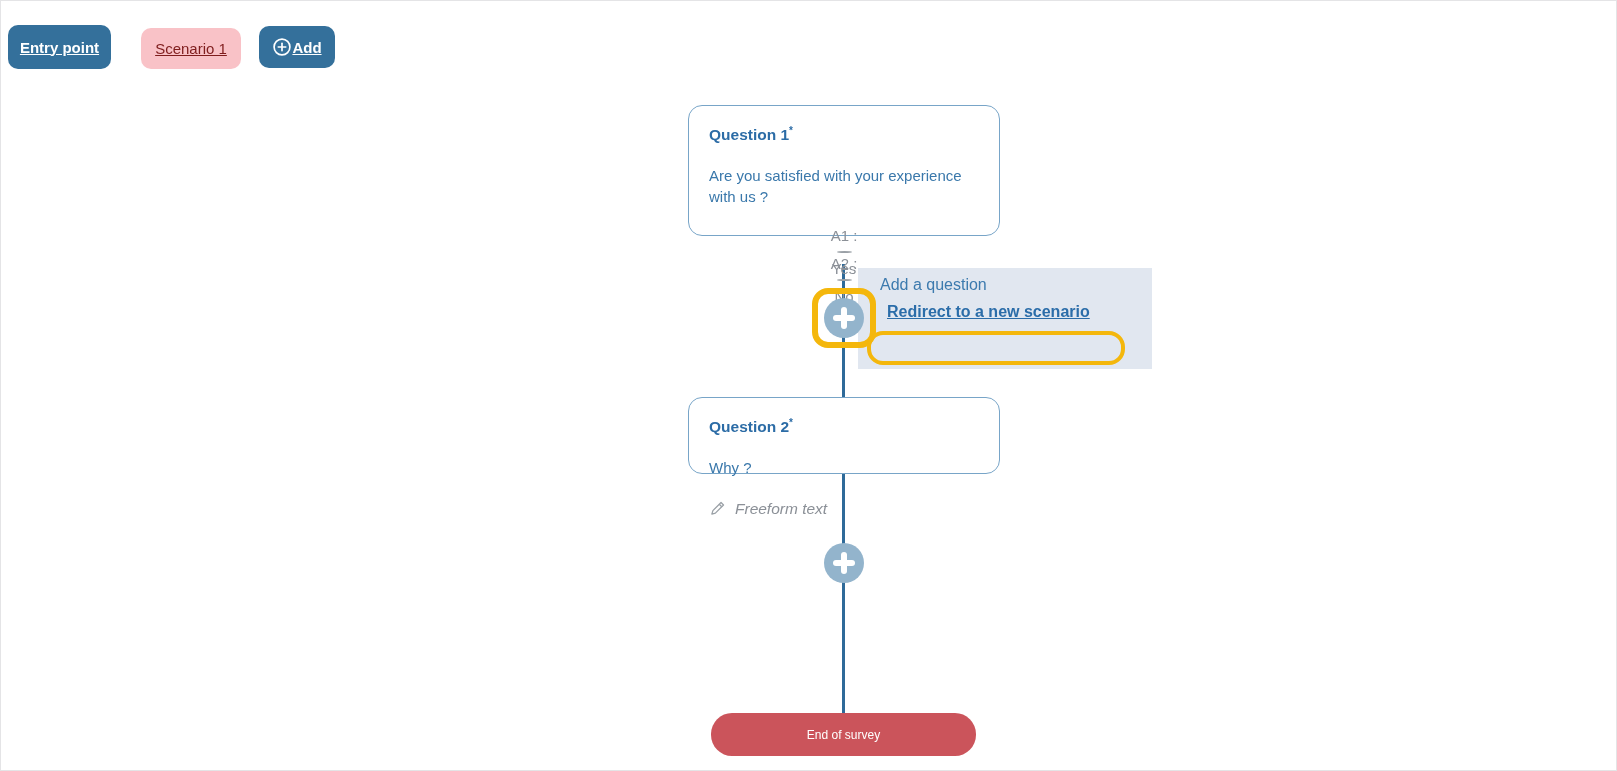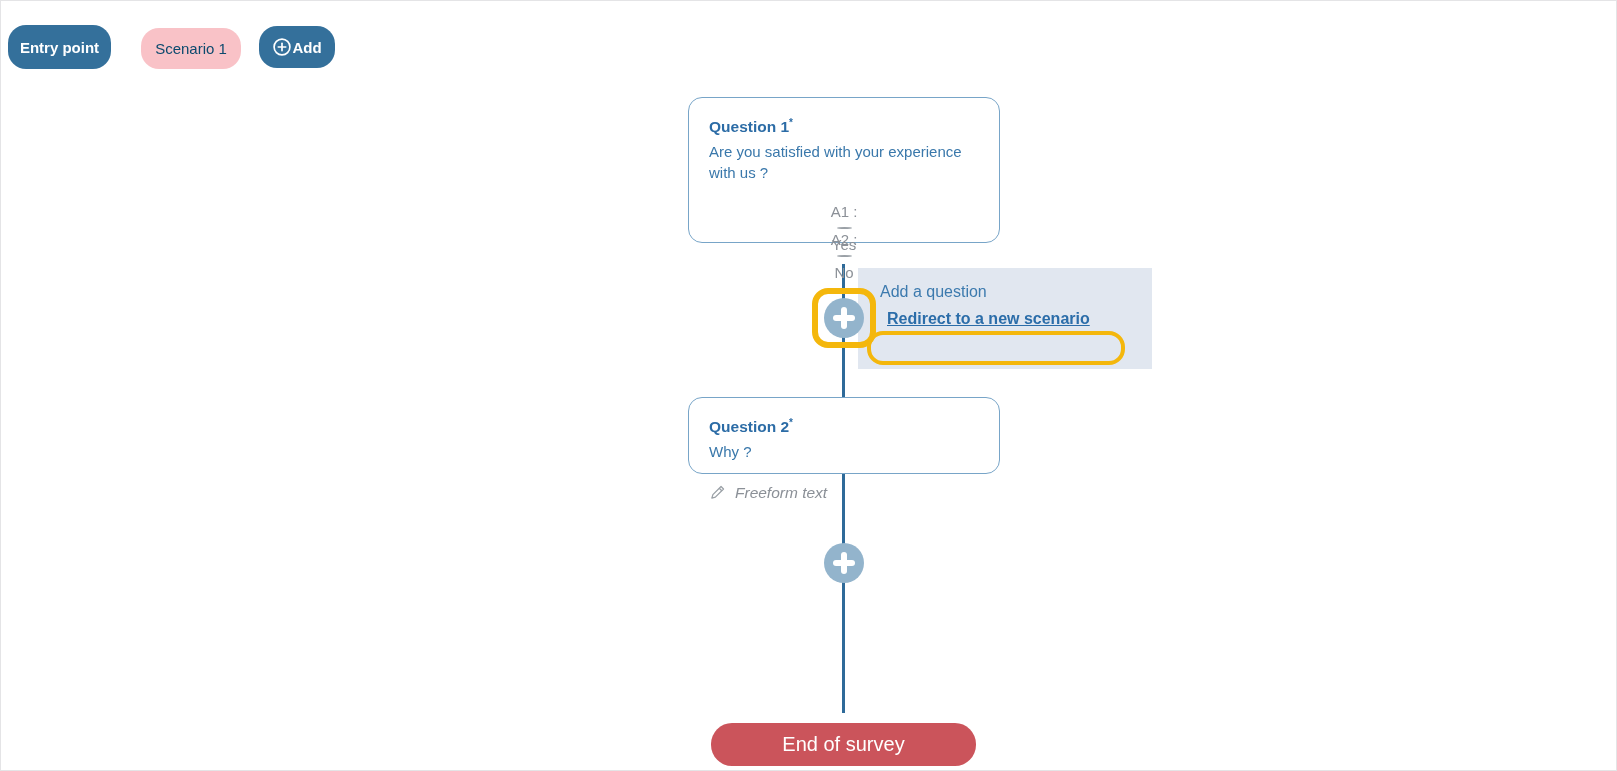--- a/index.html
+++ b/index.html
@@ -2,38 +2,38 @@
 <html><head>
 <meta charset="utf-8">
 <style>
   html,body{margin:0;padding:0;background:#fff;}
   body{font-family:"Liberation Sans",sans-serif;}
   .stage{position:relative;width:1617px;height:771px;background:#ffffff;
          border:1px solid #e4e4e6;box-sizing:border-box;overflow:hidden;}
 
   
   .btn{position:absolute;display:flex;align-items:center;justify-content:center;
-       border-radius:18px;font-weight:bold;font-size:15px;cursor:pointer;box-sizing:border-box;}
+       border-radius:10px;font-weight:bold;font-size:15px;cursor:pointer;box-sizing:border-box;text-decoration:underline;}
   .btn-entry{left:7px;top:24px;width:103px;height:44px;background:#34709b;color:#ffffff;}
-  .btn-scenario{left:140px;top:27px;width:100px;height:41px;background:#f9c2c7;color:#0c4a6e;font-weight:normal;}
+  .btn-scenario{left:140px;top:27px;width:100px;height:41px;background:#f9c2c7;color:#7f1d1d;font-weight:normal;}
   .btn-add{left:258px;top:25px;width:76px;height:42px;background:#34709b;color:#ffffff;}
   .plus-ring-icon{width:20px;height:20px;display:block;}
 
   
   .flow-line{position:absolute;left:841px;top:263px;width:3px;height:449px;background:#2e6a99;}
 
   
   .card{position:absolute;left:687px;width:312px;background:#ffffff;
         border:1.5px solid #78a5c8;border-radius:14px;box-sizing:border-box;
         padding:14px 20px;z-index:2;}
-  .card-q1{top:96px;height:146px;}
+  .card-q1{top:104px;height:131px;}
   .card-q2{top:396px;height:77px;}
   .card-title{color:#2c6ca6;font-weight:bold;font-size:15.5px;line-height:22px;}
   .card-title sup{font-size:10px;}
-  .card-text{color:#3a78ab;font-size:15px;line-height:21px;margin-top:3px;}
+  .card-text{color:#3a78ab;font-size:15px;line-height:21px;margin-top:19px;}
   .answers{margin-top:20px;}
   .answer-row{display:flex;align-items:center;gap:7px;color:#8b9097;font-size:15px;height:28px;flex-direction:column;}
   .radio{display:inline-block;width:15px;height:15px;border:1.5px solid #9aa0a6;
          border-radius:50%;background:#fff;box-sizing:border-box;}
   .freeform-row{display:flex;align-items:flex-start;gap:9px;margin-top:22px;
                 color:#8b9097;font-size:15.5px;font-style:italic;}
   .pencil{width:17px;height:17px;display:block;}
 
   
   .plus-node{position:absolute;width:40px;height:40px;border-radius:50%;
@@ -45,30 +45,30 @@
   .plus-2{left:823px;top:542px;}
 
   
   .hl-box{position:absolute;border:6px solid #f4b70c;border-radius:16px;
           box-sizing:border-box;z-index:4;pointer-events:none;}
   .hl-plus{left:811px;top:287px;width:64px;height:60px;}
   .hl-menu{left:866px;top:330px;width:258px;height:34px;border-width:4px;}
 
   
   .menu{position:absolute;left:857px;top:267px;width:294px;height:101px;
-        background:#e1e7f0;z-index:2;padding:11px 0 0 22px;box-sizing:border-box;}
+        background:#e1e7f0;z-index:2;padding:4px 0 0 22px;box-sizing:border-box;}
   .menu-item{font-size:16px;line-height:25.5px;cursor:pointer;white-space:nowrap;}
   .mi-normal{color:#3c7aae;}
   .mi-disabled{color:#a9c6df;}
   .mi-highlight{color:#2b6da9;font-weight:bold;position:relative;padding-left:7px;line-height:27px;text-decoration:underline;}
 
   
   .end-pill{position:absolute;left:710px;top:712px;width:265px;height:43px;
             background:#cb545b;color:#ffffff;border-radius:21px;display:flex;
-            align-items:center;justify-content:center;font-size:20px;z-index:3;cursor:pointer;margin-top:10px;}
+            align-items:center;justify-content:center;font-size:12px;z-index:3;cursor:pointer;}
 </style>
 </head>
 <body>
 
 <div class="stage">
 
   <div class="btn btn-entry">Entry point</div>
 
   <div class="btn btn-scenario">Scenario 1</div>
 

